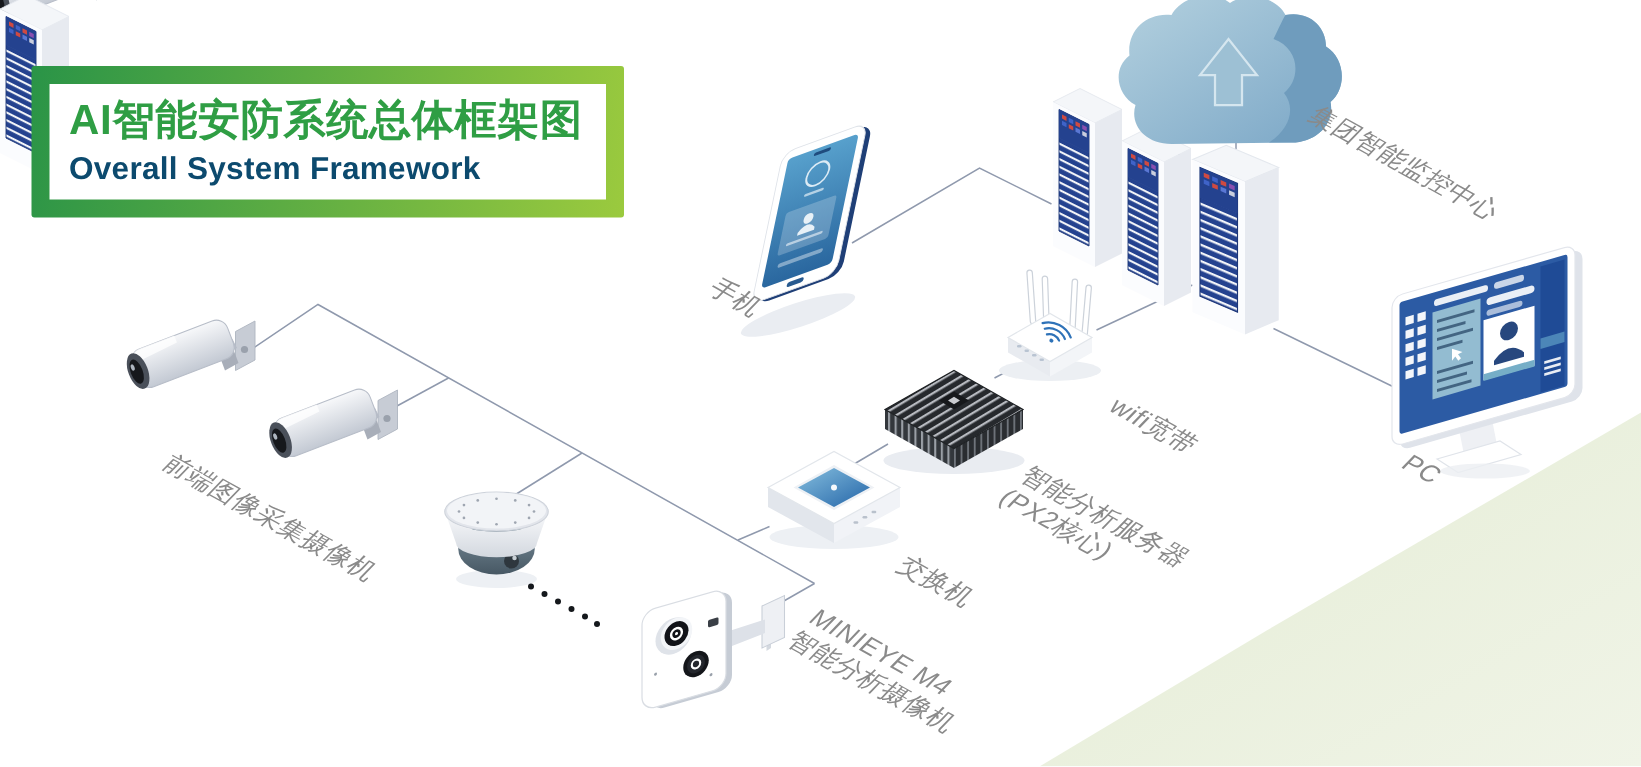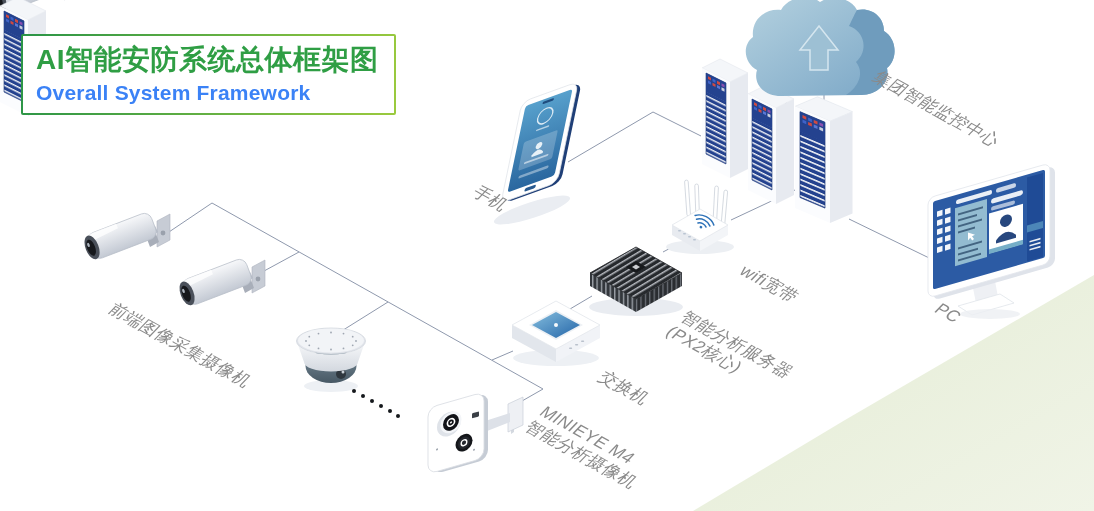--- a/index.html
+++ b/index.html
@@ -2,25 +2,25 @@
 <html><head>
 <meta charset="utf-8">
 <style>
   html,body{margin:0;padding:0;background:#fff;}
   #canvas{position:relative;width:1094px;height:511px;background:#ffffff;overflow:hidden;
           font-family:"Liberation Sans","DejaVu Sans",sans-serif;}
   #scene{position:absolute;left:0;top:0;}
   .lbl{position:absolute;color:#8a8a8a;font-size:17px;white-space:nowrap;
        transform-origin:0 0;transform:rotate(29deg) skewX(-15deg);
        letter-spacing:.5px;line-height:20px;}
-  .title-box{position:absolute;left:21px;top:34px;padding:2px;border-radius:2px;
+  .title-box{position:absolute;left:21px;top:44px;padding:12px;border-radius:2px;
              background:linear-gradient(100deg,#2a9447,#9bca3e);}
   .title-inner{background:#ffffff;padding:5px 15px 8px 13px;}
   .title-zh{font-size:28px;font-weight:bold;color:#2f9e44;letter-spacing:.5px;}
-  .title-en{font-size:21px;font-weight:bold;color:#3b82f6;margin-top:2px;letter-spacing:.2px;}
+  .title-en{font-size:21px;font-weight:bold;color:#0c4a6e;margin-top:2px;letter-spacing:.2px;}
 </style>
 </head>
 <body>
 
 <div id="canvas">
 
 <svg id="scene" width="1094" height="511" viewBox="0 0 1094 511">
   <defs>
     <linearGradient id="cornerGrad" x1="0" y1="0" x2="1" y2="1">
       <stop offset="0" stop-color="#e4ecd4"></stop>

